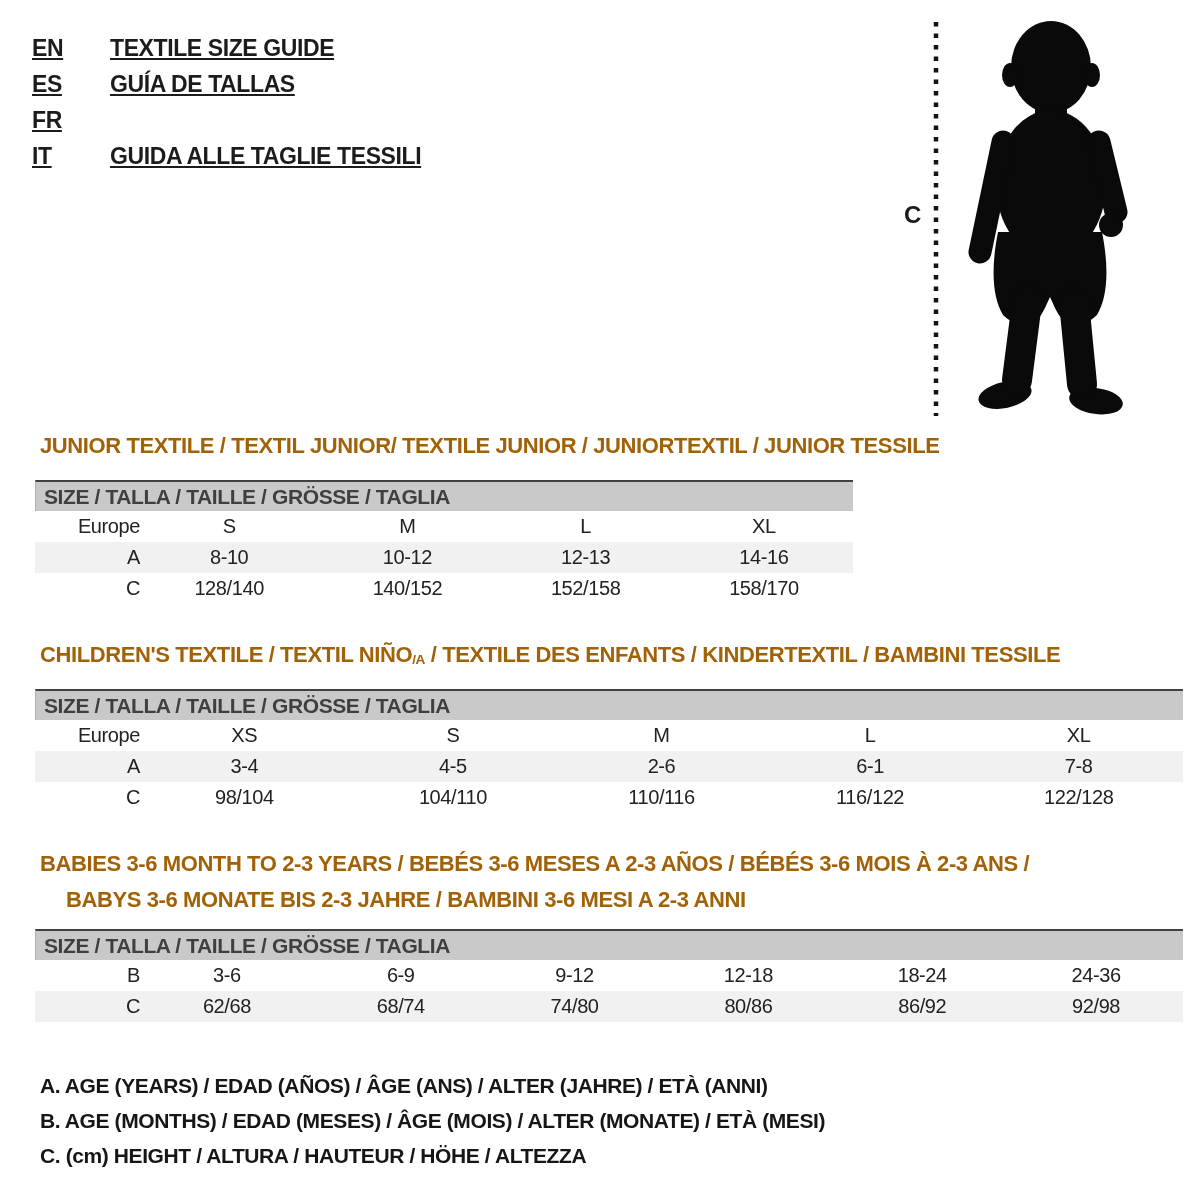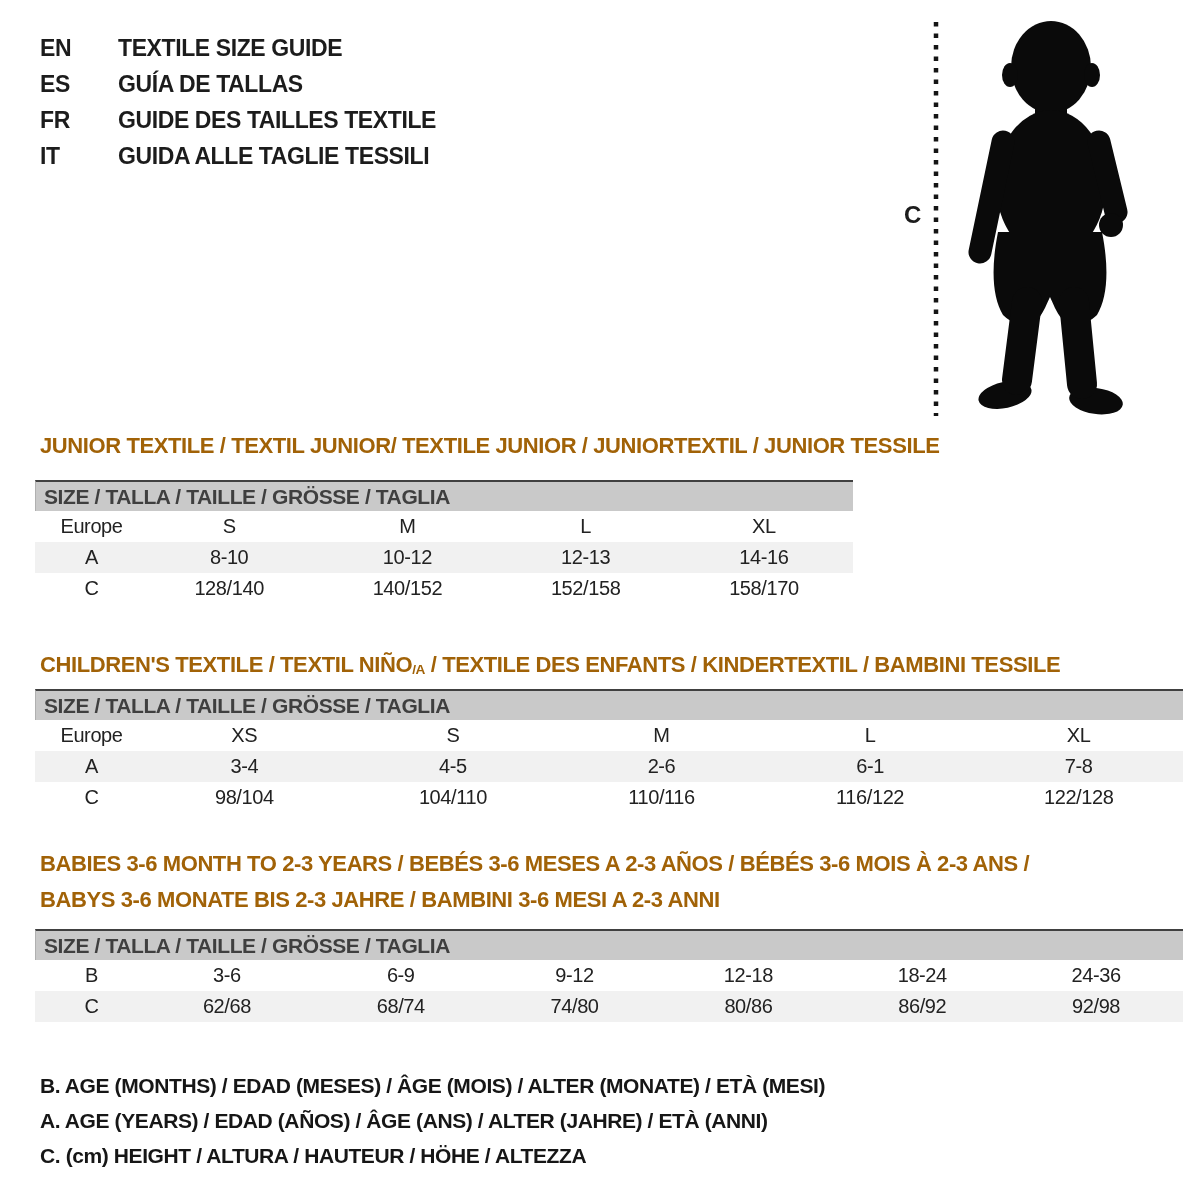--- a/index.html
+++ b/index.html
@@ -5,21 +5,21 @@
   * { margin:0; padding:0; box-sizing:border-box; }
   html,body { width:1200px; height:1200px; background:#ffffff; }
   body {
     font-family:"Liberation Sans", sans-serif;
     color:#1c1c1c;
     overflow:hidden;
   }
   .page { position:relative; width:1200px; height:1200px; background:#ffffff; }
 
   
-  .languages { position:absolute; left:40px; top:30px; }
+  .languages { position:absolute; left:32px; top:30px;text-decoration:underline; }
   .lang-row { display:flex; font-weight:bold; font-size:23px; line-height:36px; letter-spacing:-0.4px; }
   .lang-code { width:78px; }
   .lang-title { white-space:nowrap; }
 
   .figure { position:absolute; top:12px; right:52px; display:flex; align-items:flex-start; }
   .c-label { align-self:center; font-weight:bold; font-size:24px; margin-right:12px; letter-spacing:-0.4px; }
   .dashline-svg { display:block; margin-top:8px; }
   .silhouette-svg { display:block; margin-left:14px; }
 
   
@@ -38,21 +38,21 @@
     height:31px; line-height:29px;
     background:#c9c9c9; border-top:2px solid #404040; border-left:1px solid #b0b0b0;
     color:#3f3f3f; font-weight:bold; font-size:21px; letter-spacing:-0.4px;
     padding-left:8px;
   }
   .trow { display:grid; height:31px; align-items:center; font-size:20px; letter-spacing:-0.4px; color:#222; }
   .cols4 { grid-template-columns:105px repeat(4,1fr); }
   .cols5 { grid-template-columns:105px repeat(5,1fr); }
   .cols6 { grid-template-columns:105px repeat(6,1fr); }
   .trow span { text-align:center; }
-  .trow .tlabel { text-align:center; padding-left:8px; }
+  .trow .tlabel { text-align:right; padding-left:8px; }
   .shaded { background:#f1f1f1; }
 
   
   .notes { position:absolute; left:40px; top:1068px; }
   .note-line { font-weight:bold; font-size:21px; line-height:35px; letter-spacing:-0.4px; white-space:nowrap; color:#161616; }
 </style>
 </head>
 <body>
 
 <div class="page">
@@ -61,21 +61,20 @@
     <div class="lang-row">
       <span class="lang-code">EN</span>
       <span class="lang-title">TEXTILE SIZE GUIDE</span>
     </div>
     <div class="lang-row">
       <span class="lang-code">ES</span>
       <span class="lang-title">GUÍA DE TALLAS</span>
     </div>
     <div class="lang-row">
       <span class="lang-code">FR</span>
-      <span class="lang-title">GUIDE DES TAILLES TEXTILE</span>
     </div>
     <div class="lang-row">
       <span class="lang-code">IT</span>
       <span class="lang-title">GUIDA ALLE TAGLIE TESSILI</span>
     </div>
   </div>
 
   <div class="figure">
     <span class="c-label">C</span>
     <svg class="dashline-svg" width="6" height="398" viewBox="0 0 6 398">
@@ -121,21 +120,21 @@
     </div>
     <div class="trow cols4">
       <span class="tlabel">C</span>
       <span>128/140</span>
       <span>140/152</span>
       <span>152/158</span>
       <span>158/170</span>
     </div>
   </div>
 
-  <h2 class="sec-heading" style="top:641px;margin-top:10px;"><span>CHILDREN'S TEXTILE / TEXTIL NIÑO</span><span class="sub-a">/A</span><span> / TEXTILE DES ENFANTS / KINDERTEXTIL / BAMBINI TESSILE</span></h2>
+  <h2 class="sec-heading" style="top:641px;"><span>CHILDREN'S TEXTILE / TEXTIL NIÑO</span><span class="sub-a">/A</span><span> / TEXTILE DES ENFANTS / KINDERTEXTIL / BAMBINI TESSILE</span></h2>
   <div class="size-table w-wide" style="top:689px;">
     <div class="thead">SIZE / TALLA / TAILLE / GRÖSSE / TAGLIA</div>
     <div class="trow cols5">
       <span class="tlabel">Europe</span>
       <span>XS</span>
       <span>S</span>
       <span>M</span>
       <span>L</span>
       <span>XL</span>
     </div>
@@ -152,21 +151,21 @@
       <span>98/104</span>
       <span>104/110</span>
       <span>110/116</span>
       <span>116/122</span>
       <span>122/128</span>
     </div>
   </div>
 
   <h2 class="sec-heading" style="top:846px; line-height:36px;">
       <span style="display:block;">BABIES 3-6 MONTH TO 2-3 YEARS / BEBÉS 3-6 MESES A 2-3 AÑOS / BÉBÉS 3-6 MOIS À 2-3 ANS /</span>
-      <span style="display:block;">BABYS 3-6 MONATE BIS 2-3 JAHRE / BAMBINI 3-6 MESI A 2-3 ANNI</span>
+      <span style="display:block;margin-left:26px;">BABYS 3-6 MONATE BIS 2-3 JAHRE / BAMBINI 3-6 MESI A 2-3 ANNI</span>
     </h2>
   <div class="size-table w-wide" style="top:929px;">
     <div class="thead">SIZE / TALLA / TAILLE / GRÖSSE / TAGLIA</div>
     <div class="trow cols6">
       <span class="tlabel">B</span>
       <span>3-6</span>
       <span>6-9</span>
       <span>9-12</span>
       <span>12-18</span>
       <span>18-24</span>
@@ -177,18 +176,18 @@
       <span>62/68</span>
       <span>68/74</span>
       <span>74/80</span>
       <span>80/86</span>
       <span>86/92</span>
       <span>92/98</span>
     </div>
   </div>
 
   <div class="notes">
+    <div class="note-line">A. AGE (YEARS) / EDAD (AÑOS) / ÂGE (ANS) / ALTER (JAHRE) / ETÀ (ANNI)</div>
     <div class="note-line">B. AGE (MONTHS) / EDAD (MESES) / ÂGE (MOIS) / ALTER (MONATE) / ETÀ (MESI)</div>
-    <div class="note-line">A. AGE (YEARS) / EDAD (AÑOS) / ÂGE (ANS) / ALTER (JAHRE) / ETÀ (ANNI)</div>
     <div class="note-line">C. (cm) HEIGHT / ALTURA / HAUTEUR / HÖHE / ALTEZZA</div>
   </div>
 
 </div>
 
 </body></html>

